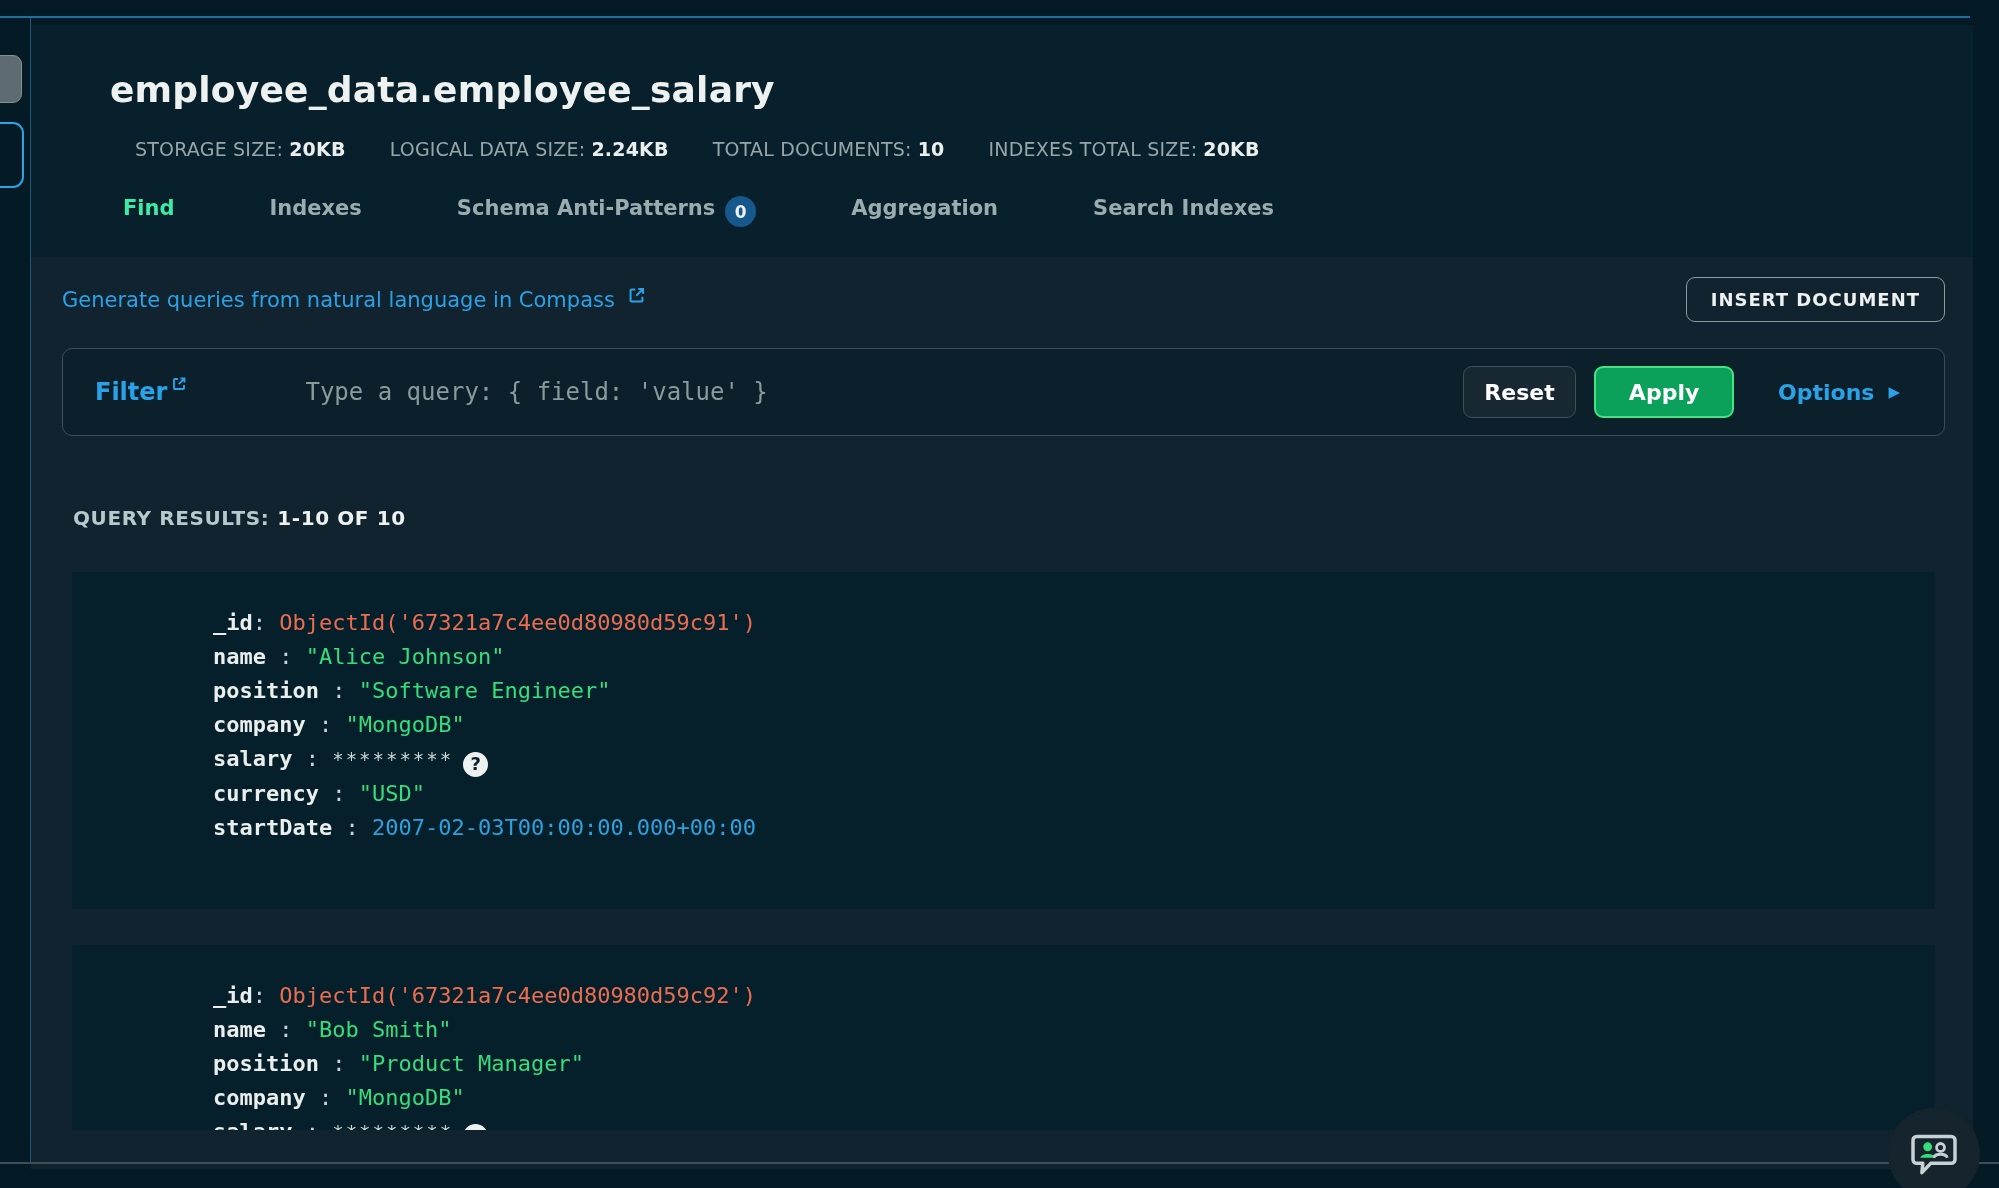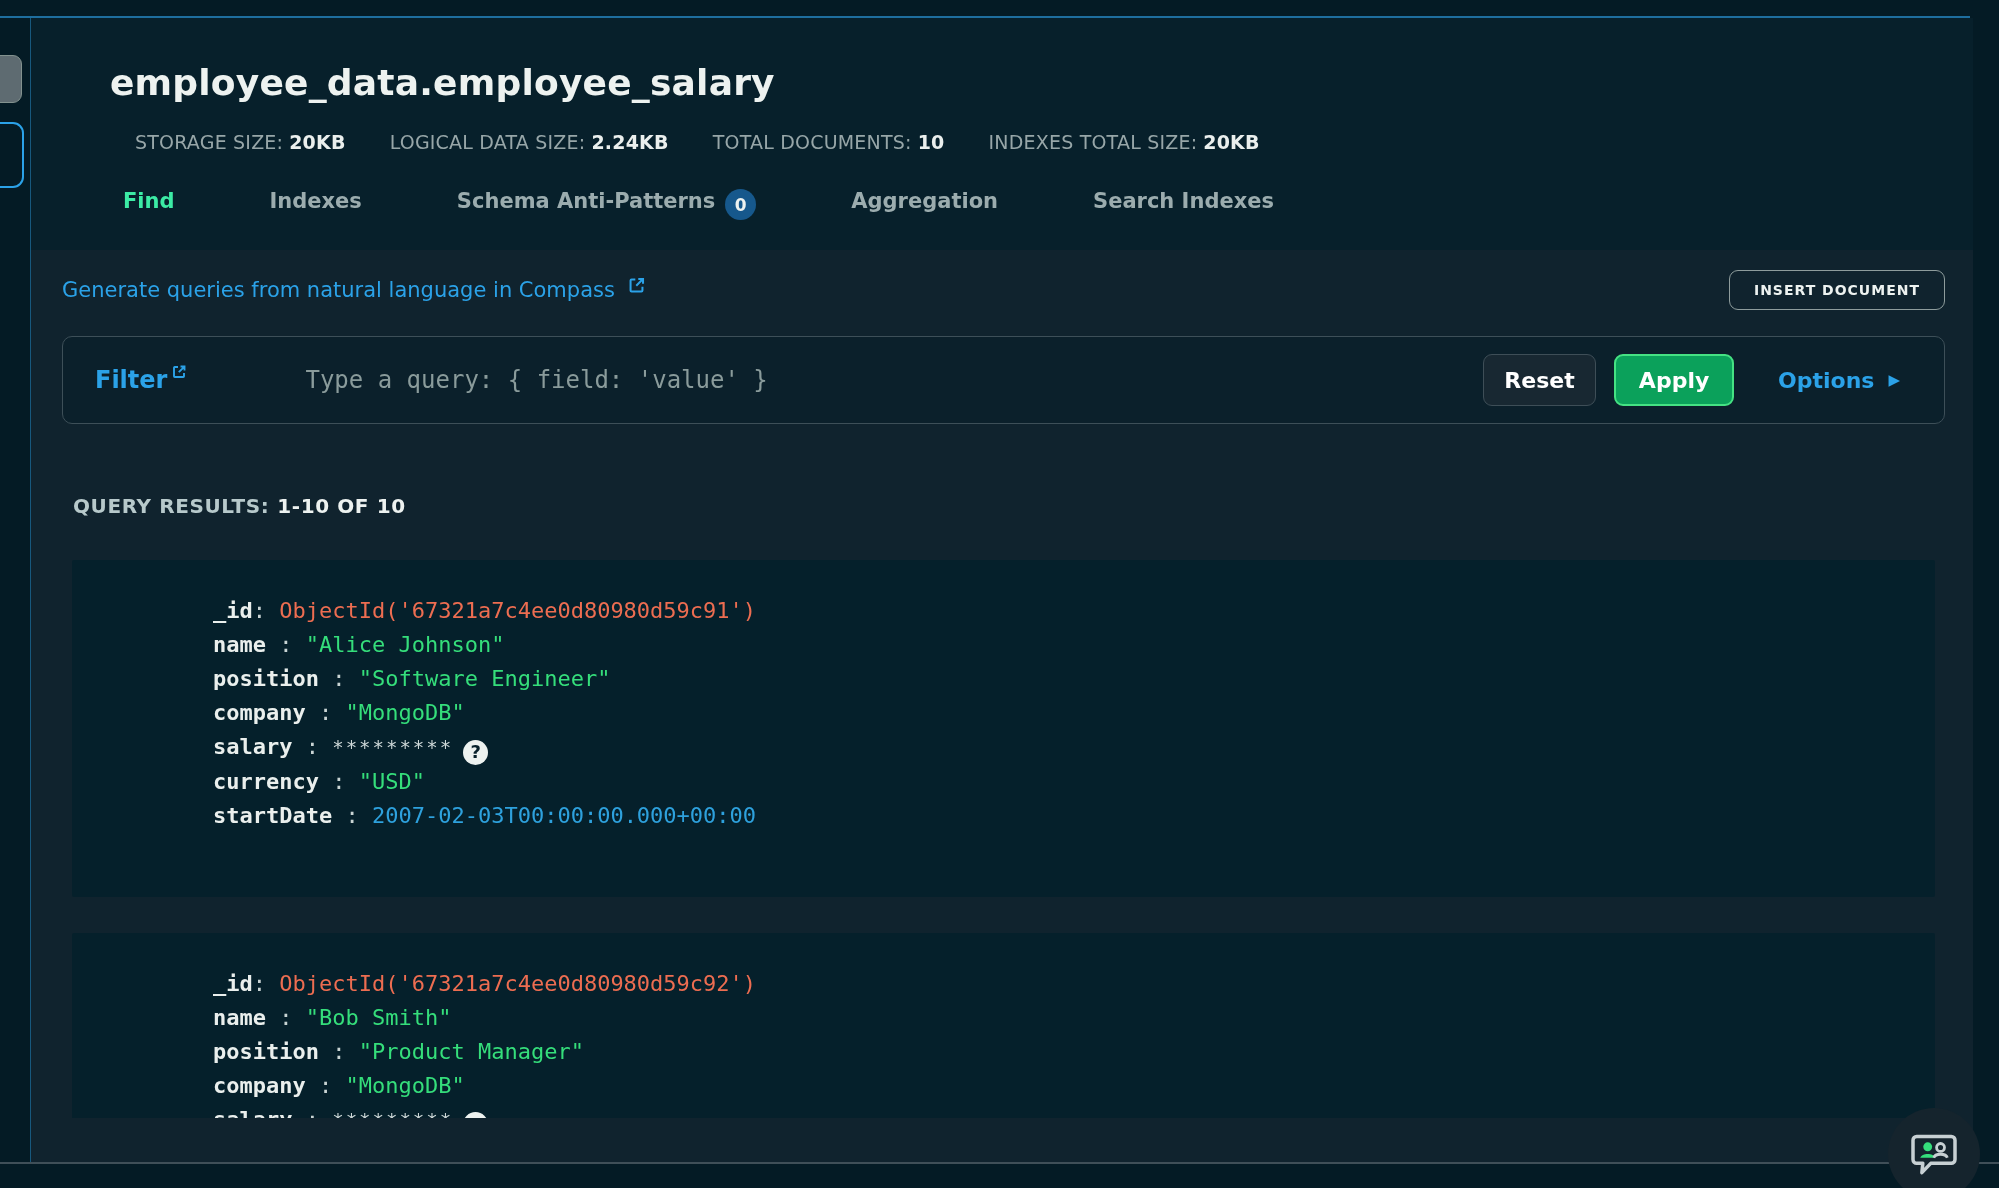--- a/index.html
+++ b/index.html
@@ -15,45 +15,45 @@
   .top-line { position:absolute; left:0; top:16px; width:1970px; height:2px; background:#1E6E9E; z-index:5; }
   .bottom-line { position:absolute; left:0; top:1162px; width:1999px; height:2px; background:#3F4F58; z-index:6; }
   .v-line { position:absolute; left:30px; top:18px; height:1144px; width:1px; background:#17587D; z-index:5; }
 
   
   .left-rail { position:absolute; left:0; top:18px; width:30px; height:1144px; background:#041B25; overflow:hidden; z-index:4; }
   .rail-btn-gray { position:absolute; left:-16px; top:37px; width:38px; height:48px; background:#5E6B71; border:1px solid #83928F; border-radius:9px; }
   .rail-btn-blue { position:absolute; left:-16px; top:104px; width:40px; height:66px; background:transparent; border:2px solid var(--accent-blue); border-radius:11px; }
 
   
-  .main { position:absolute; left:31px; top:18px; width:1942px; height:1144px; background:#07202B; overflow:hidden; }
+  .main { position:absolute; left:31px; top:25px; width:1942px; height:1144px; background:#07202B; overflow:hidden; }
 
   .header { padding:44px 0 0 79px; }
   .coll-title { font-size:36px; font-weight:700; letter-spacing:.2px; color:#EDF2F0; }
   .stats { display:flex; gap:44px; margin-top:28px; font-size:19px; letter-spacing:.2px;margin-left:25px; }
   .stat-label { color:#97A6A8; font-weight:500; }
   .stat-value { color:#EAEFED; font-weight:700; margin-left:6px; }
   .tabs { display:flex; gap:95px; margin-top:36px; padding-left:13px; font-size:21px; font-weight:600; }
   .tab { color:#9BACAE; cursor:pointer; display:flex; align-items:flex-start; padding-bottom:18px; }
   .tab.active { color:var(--active-tab-green); }
   .tab-badge { display:inline-flex; align-items:center; justify-content:center; width:31px; height:31px; margin-left:10px; border-radius:50%; background:var(--badge-blue); color:#EDF2F0; font-size:17px; font-weight:700; }
 
   
   .content { position:absolute; left:0; top:232px; width:1942px; height:912px; background:#10232E; }
   .toolbar-row { display:flex; justify-content:space-between; align-items:center; padding:20px 28px 0 31px; }
   .generate-link { color:var(--accent-blue); font-size:21px; cursor:pointer; display:inline-flex; align-items:flex-start;gap:8px; }
   .ext-icon { margin-left:4px; margin-top:-2px; }
-  .insert-btn { background:transparent; border:1px solid #8E9C9C; border-radius:9px; color:#EDF2F0; font-family:inherit; font-size:14px; font-weight:700; letter-spacing:1px; padding:11px 24px; cursor:pointer;text-align:center; }
+  .insert-btn { background:transparent; border:1px solid #8E9C9C; border-radius:9px; color:#EDF2F0; font-family:inherit; font-size:18px; font-weight:700; letter-spacing:1px; padding:11px 24px; cursor:pointer;text-align:center; }
 
   .filter-bar { margin:26px 28px 0 31px; height:88px; border:1.5px solid #3D4F58; border-radius:10px; background:#0B202B; display:flex; align-items:center; padding:0 44px 0 32px; }
   .filter-label { color:var(--accent-blue); font-size:24px; font-weight:700; display:inline-flex; align-items:flex-start; cursor:pointer; }
   .filter-input { flex:1; margin-left:118px; background:transparent; border:none; outline:none; font-family:"DejaVu Sans Mono","Liberation Mono",monospace; font-size:24px; color:#E8EDEB; }
   .filter-input::placeholder { color:#8A9B9B; }
   .btn-reset { width:113px; height:52px; border-radius:9px; border:1px solid #3E4E57; background:#182832; color:#ffffff; font-family:inherit; font-size:22px; font-weight:700; cursor:default; }
-  .btn-apply { width:120px; height:52px; margin-left:18px; border-radius:9px; border:2px solid var(--apply-border); background:var(--apply-green); color:#FFFFFF; font-family:inherit; font-size:22px; font-weight:700; cursor:pointer; }
+  .btn-apply { width:140px; height:52px; margin-left:18px; border-radius:9px; border:2px solid var(--apply-border); background:var(--apply-green); color:#FFFFFF; font-family:inherit; font-size:22px; font-weight:700; cursor:pointer; }
   .options-link { margin-left:44px; color:var(--accent-blue); font-size:22px; font-weight:700; cursor:pointer; display:inline-flex; align-items:center; gap:14px; }
   .options-caret { font-size:15px; }
 
   .results-heading { margin:70px 0 0 42px; font-size:20px; font-weight:700; letter-spacing:.6px; }
   .results-heading .rh-label { color:#B7C9CB; }
   .results-heading .rh-range { color:#EDF2F0; margin-left:8px; }
 
   .cards-viewport { margin:42px 38px 0 41px; height:558px; overflow:hidden; }
   .doc-card { background:#05202B; border-radius:2px; padding:34px 20px 64px 141px; margin-bottom:36px; cursor:pointer; }
   .doc-line { white-space:pre; font-family:"DejaVu Sans Mono","Liberation Mono",monospace; font-size:22px; line-height:34px; color:#E8EDEB; }

